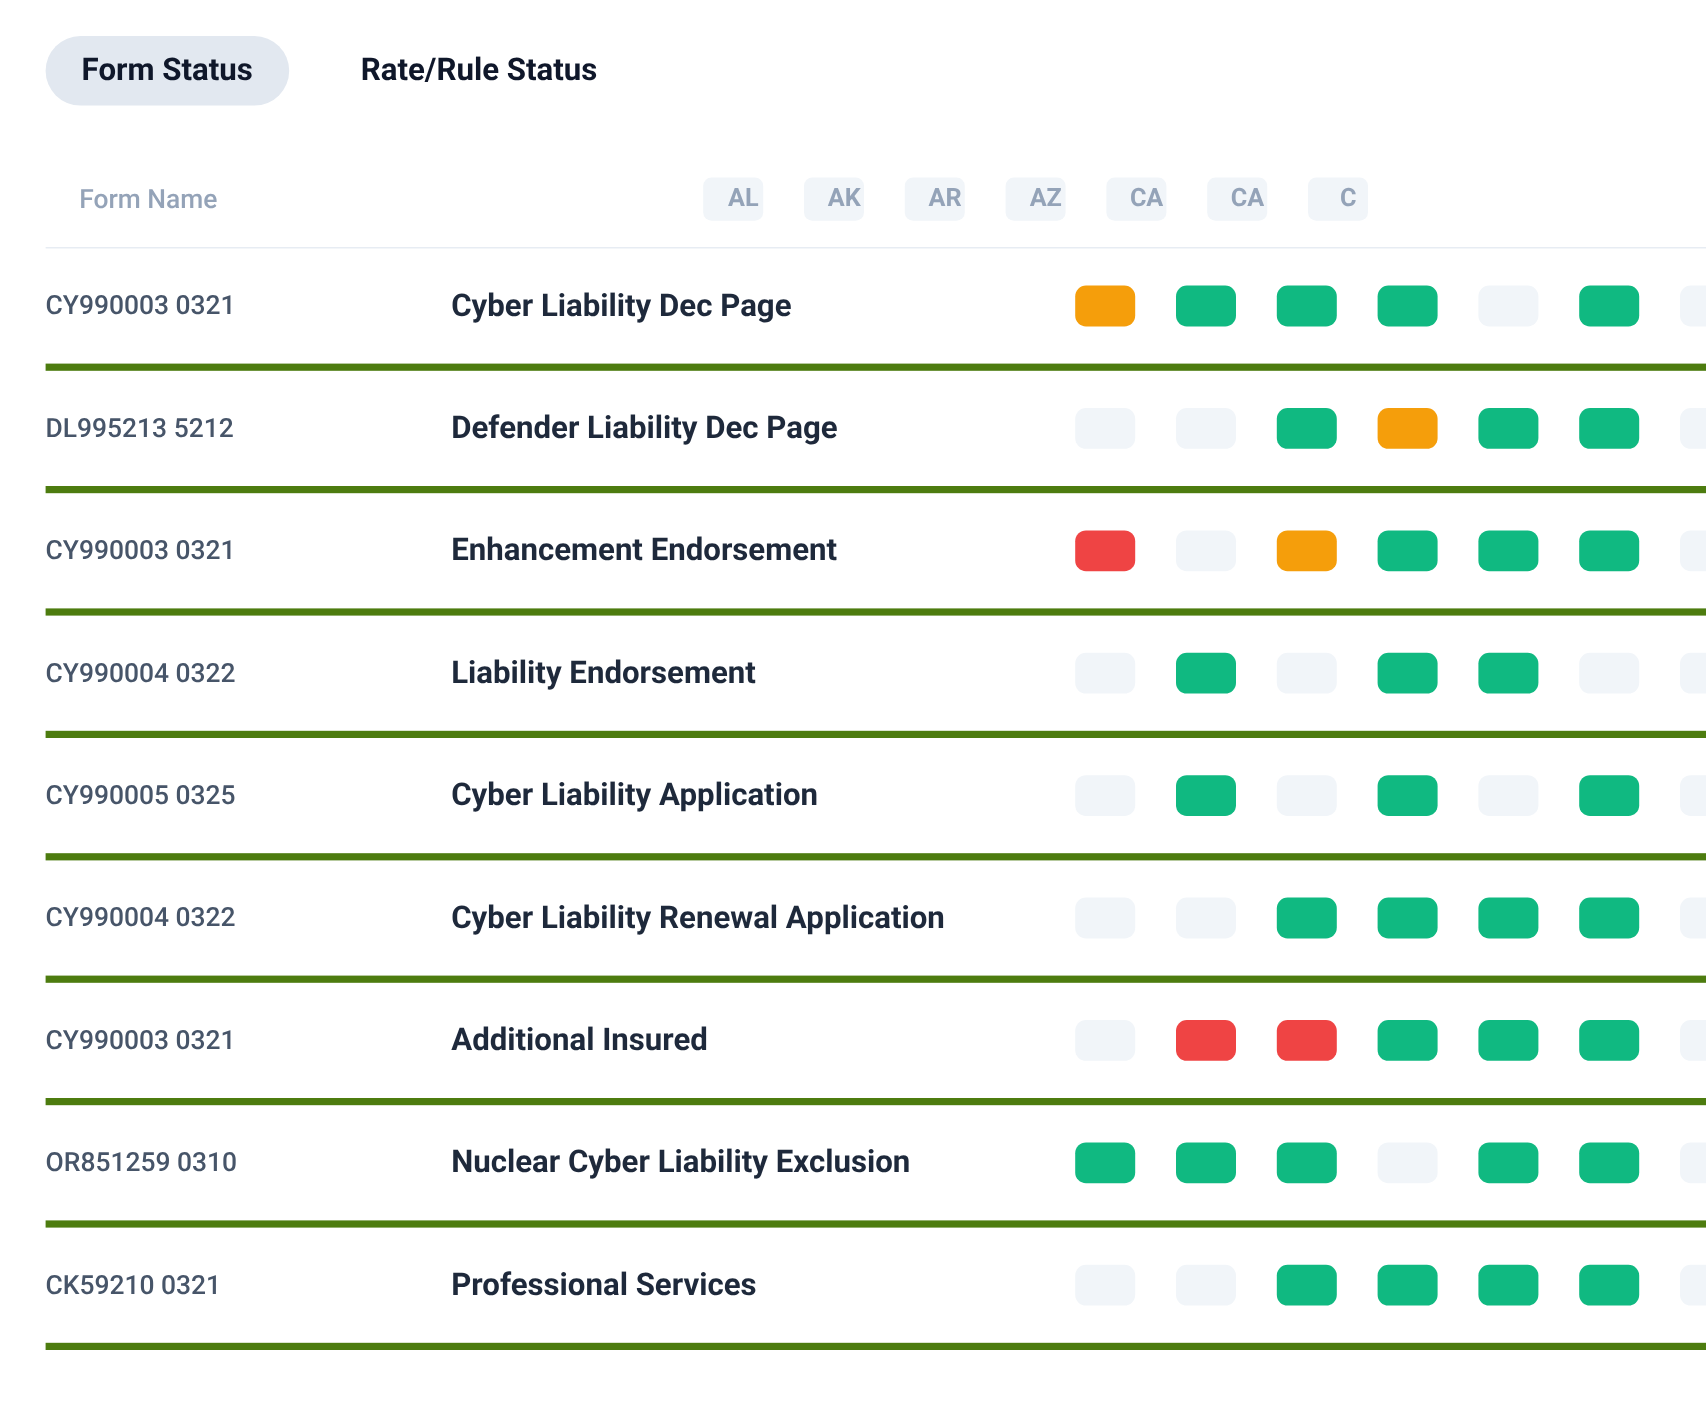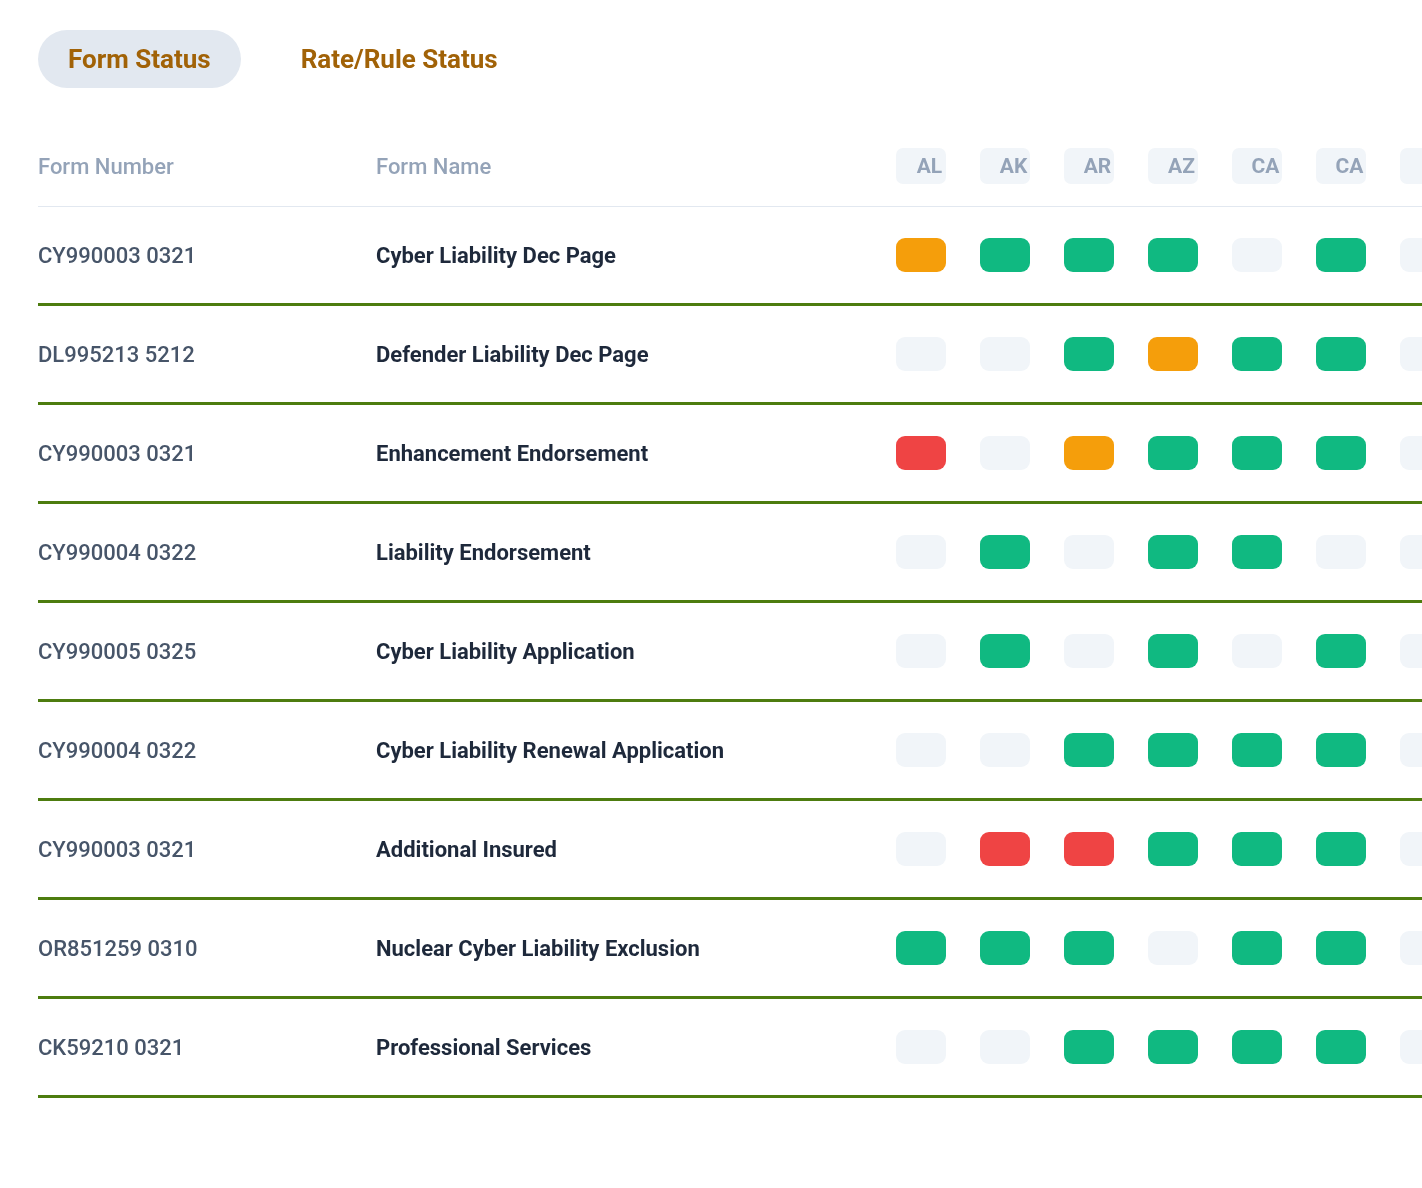--- a/index.html
+++ b/index.html
@@ -25,21 +25,21 @@
     .tabs {
       display: flex;
       gap: 30px;
       align-items: center;
       margin-bottom: 60px;
     }
 
     .tab {
       font-size: 26px;
       font-weight: 700;
-      color: #a16207;
+      color: #0f172a;
       padding: 14px 30px;
       border-radius: 30px;
       cursor: pointer;
     }
 
     .tab.active {
       background: #e2e8f0;
     }
 
     .table {
@@ -87,31 +87,31 @@
       font-size: 21px;
       font-weight: 700;
       color: #94a3b8;
       margin-left: 17px;
     }
 
     .data-row {
       display: flex;
       align-items: center;
       padding: 31px 0;
-      border-bottom: 3px solid #4d7c0f;
+      border-bottom: 6px solid #4d7c0f;
     }
 
     .form-number {
       font-size: 22px;
       font-weight: 500;
       color: #475569;
     }
 
     .form-name {
-      font-size: 22px;
+      font-size: 26px;
       font-weight: 700;
       color: #1e293b;
       text-align: right;
     }
 
     .status-cells {
       display: flex;
       gap: 34px;
     }
 
@@ -130,23 +130,20 @@
 <body>
 
 <div class="container">
   <div class="tabs">
     <div class="tab active">Form Status</div>
     <div class="tab">Rate/Rule Status</div>
   </div>
 
   <div class="table">
     <div class="header-row">
-      <div class="col-form-number">
-        <span class="header-label">Form Number</span>
-      </div>
       <div class="col-form-name">
         <span class="header-label">Form Name</span>
       </div>
       <div class="state-headers" id="state-headers">
           <div class="state-header"><span class="state-header-text">AL</span></div>
           <div class="state-header"><span class="state-header-text">AK</span></div>
           <div class="state-header"><span class="state-header-text">AR</span></div>
           <div class="state-header"><span class="state-header-text">AZ</span></div>
           <div class="state-header"><span class="state-header-text">CA</span></div>
           <div class="state-header"><span class="state-header-text">CA</span></div>

